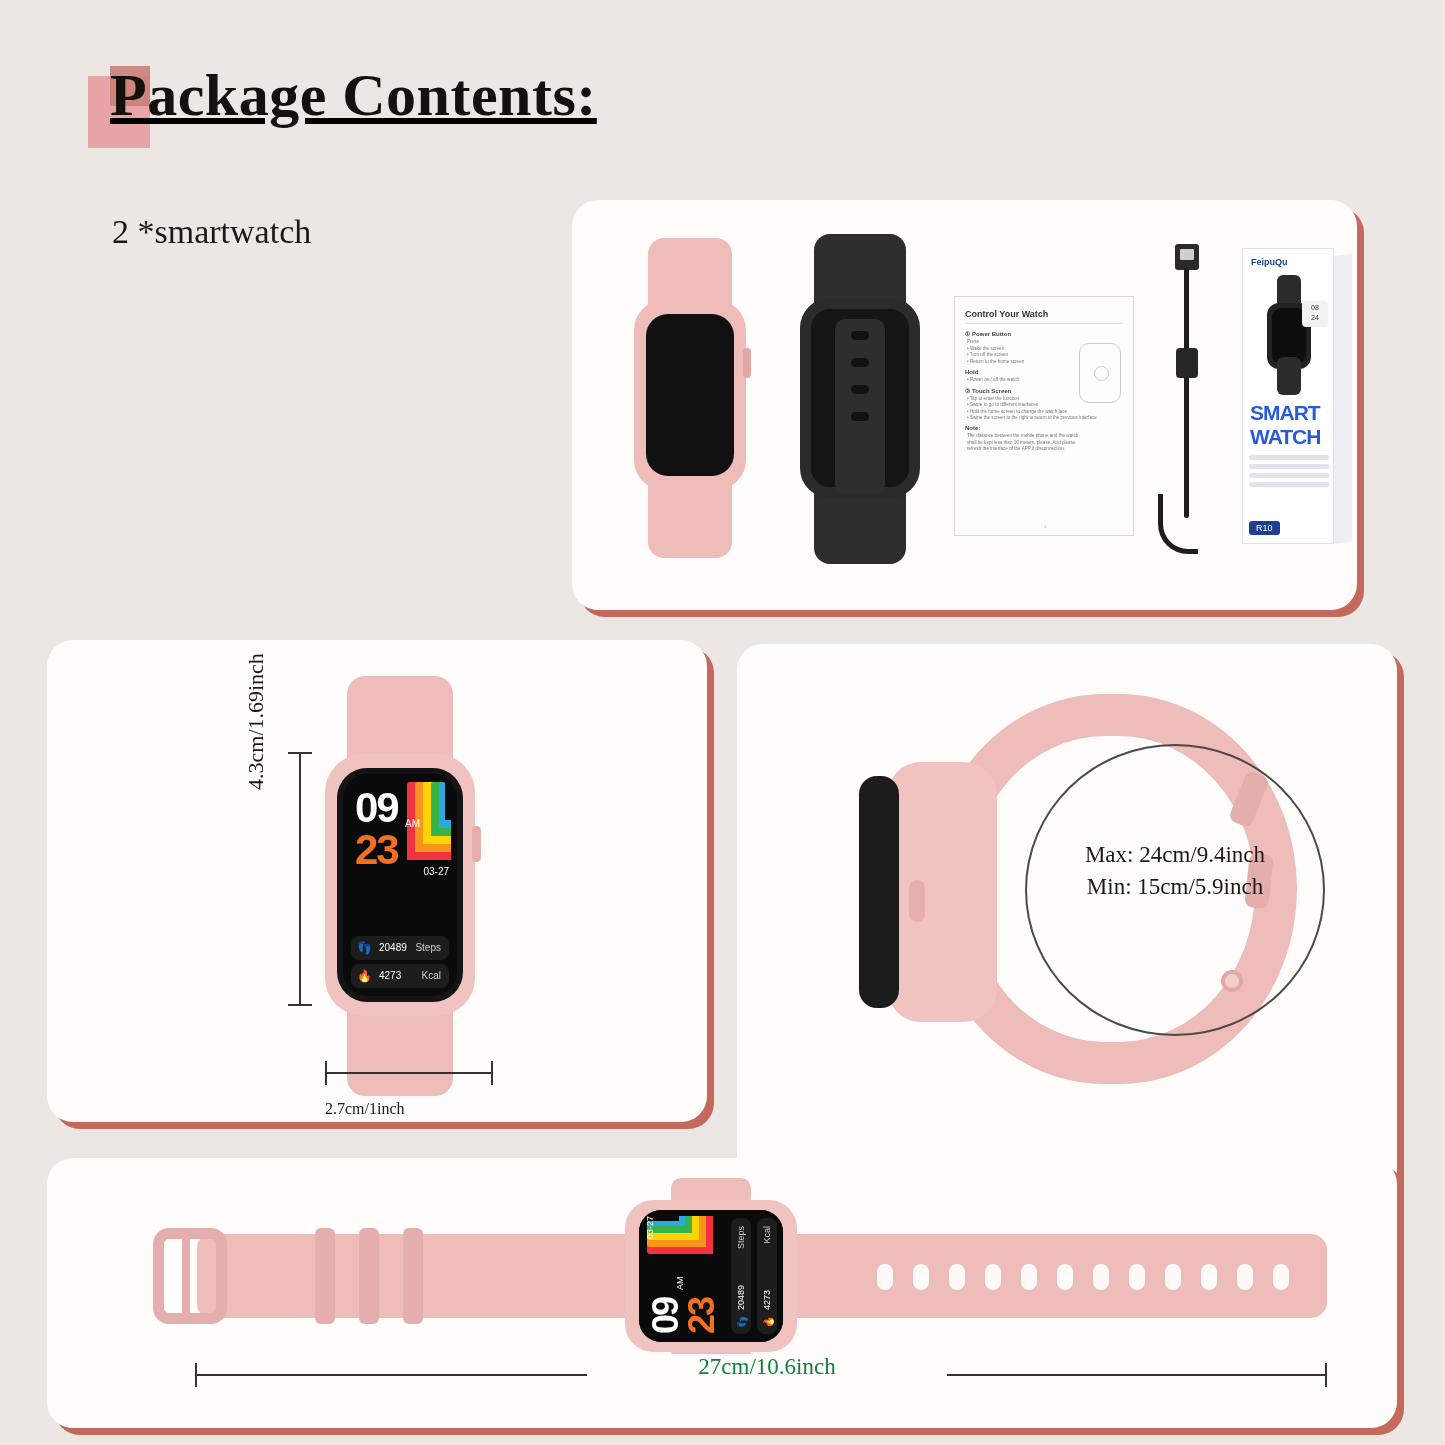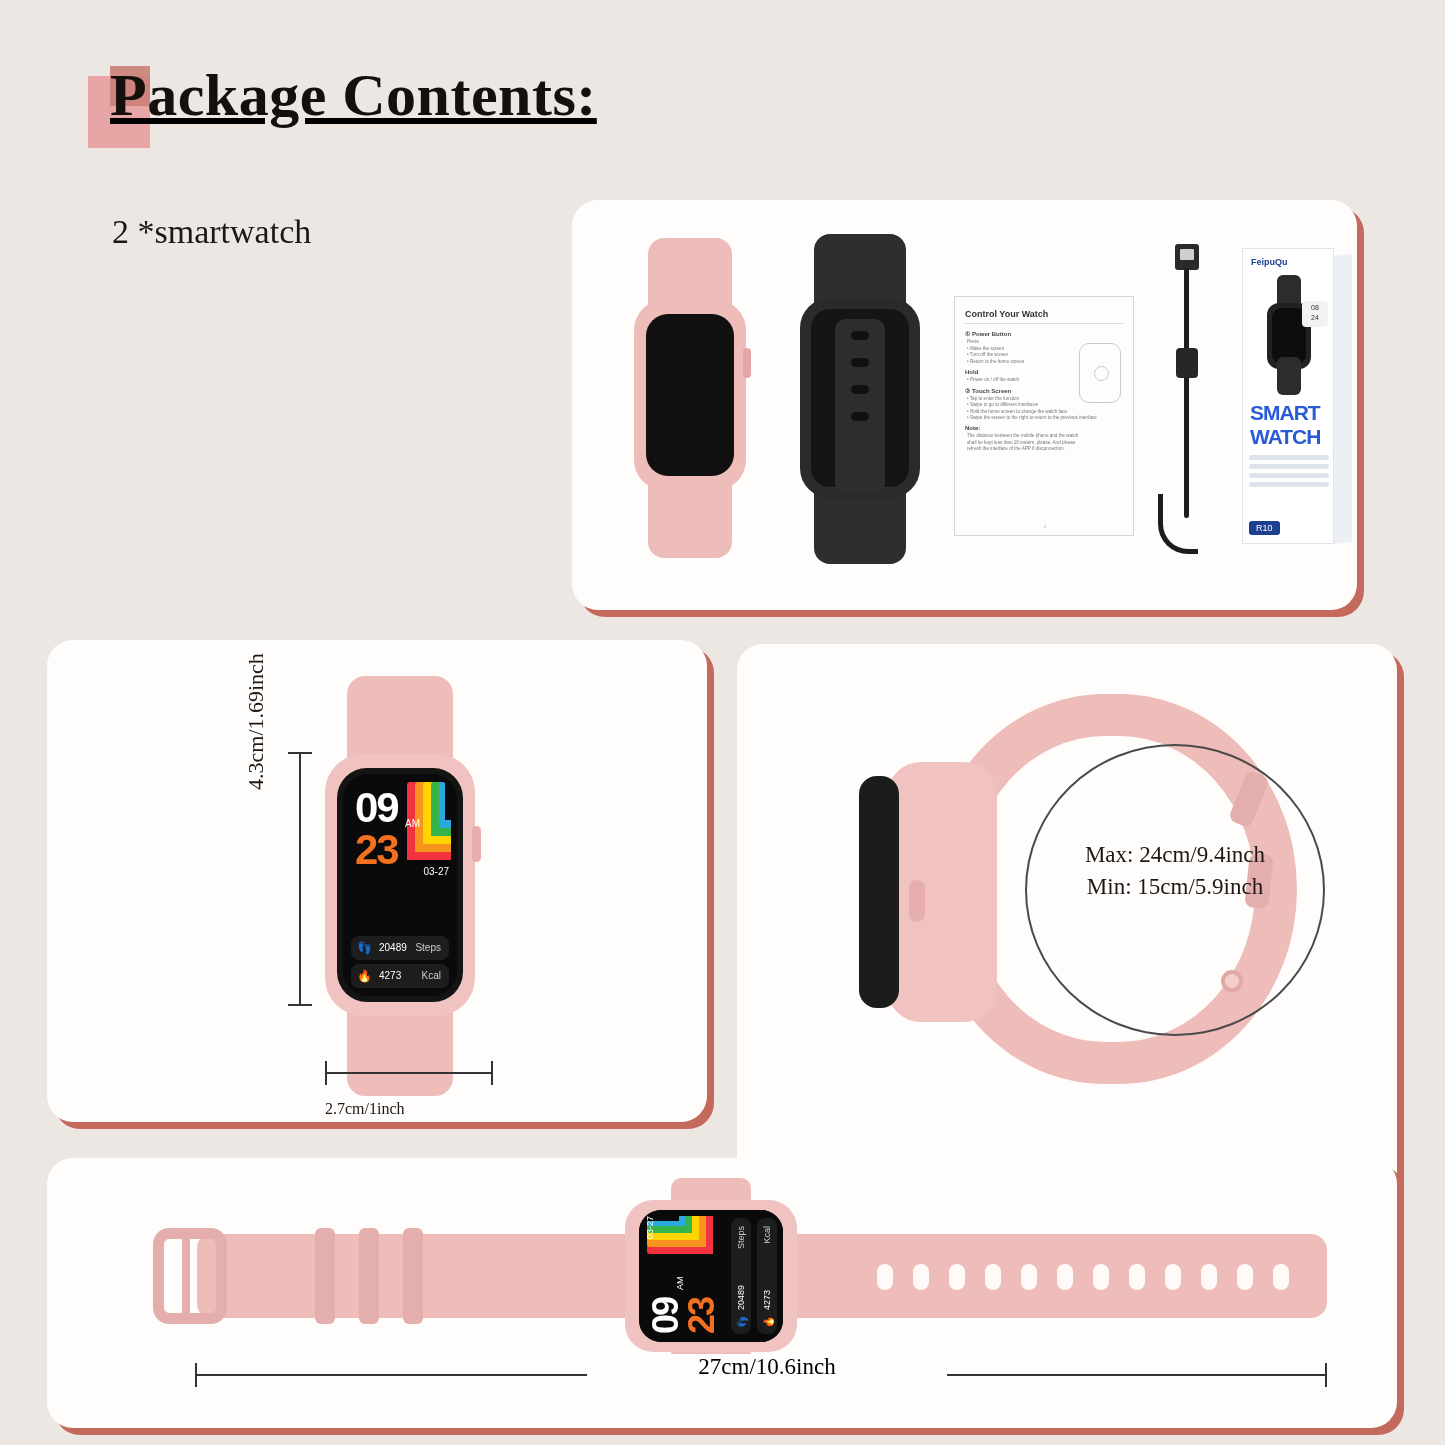--- a/index.html
+++ b/index.html
@@ -317,21 +317,21 @@
     transform: rotate(-90deg); transform-origin: 66px 66px; }
   .len-line {
     position:absolute; left:148px; top:216px; width:1132px; height:2px; background:#333;
   }
   .len-line:before,.len-line:after{
     content:""; position:absolute; top:-11px; width:2px; height:24px; background:#333;
   }
   .len-line:before{left:0;} .len-line:after{right:0;}
   #len-label {
     position:absolute; left:540px; top:196px; width:360px; text-align:center;
-    background:#fffdfb; font-size:23px; color:#000000; padding:0 10px;
+    background:#fffdfb; font-size:23px; color:#15803d; padding:0 10px;
   }
 </style>
 </head>
 <body>
 
 <div id="title-block">
   <div id="title-swatch"></div>
   <h1 id="page-title">Package Contents:</h1>
 </div>
 

